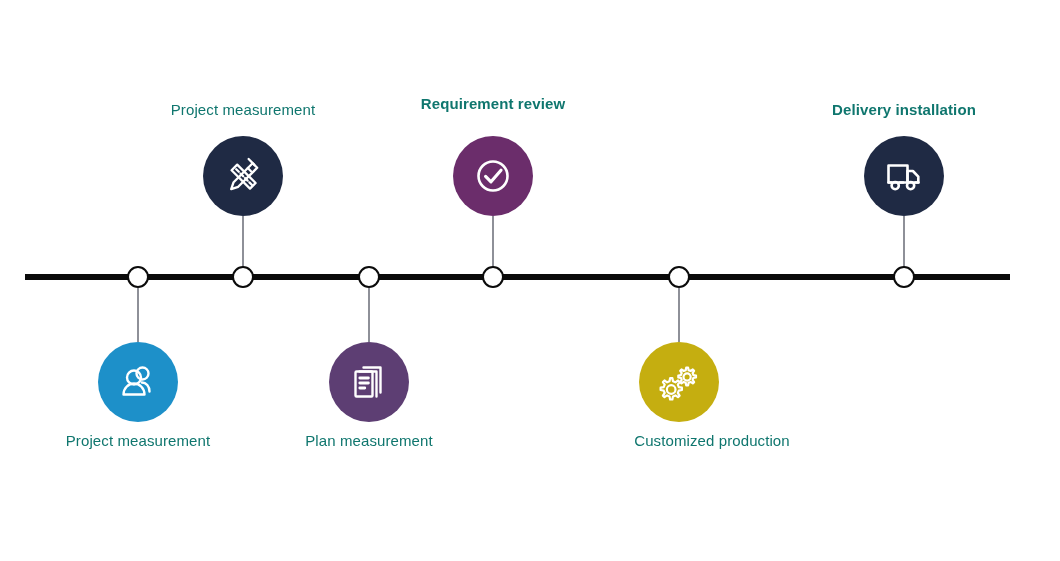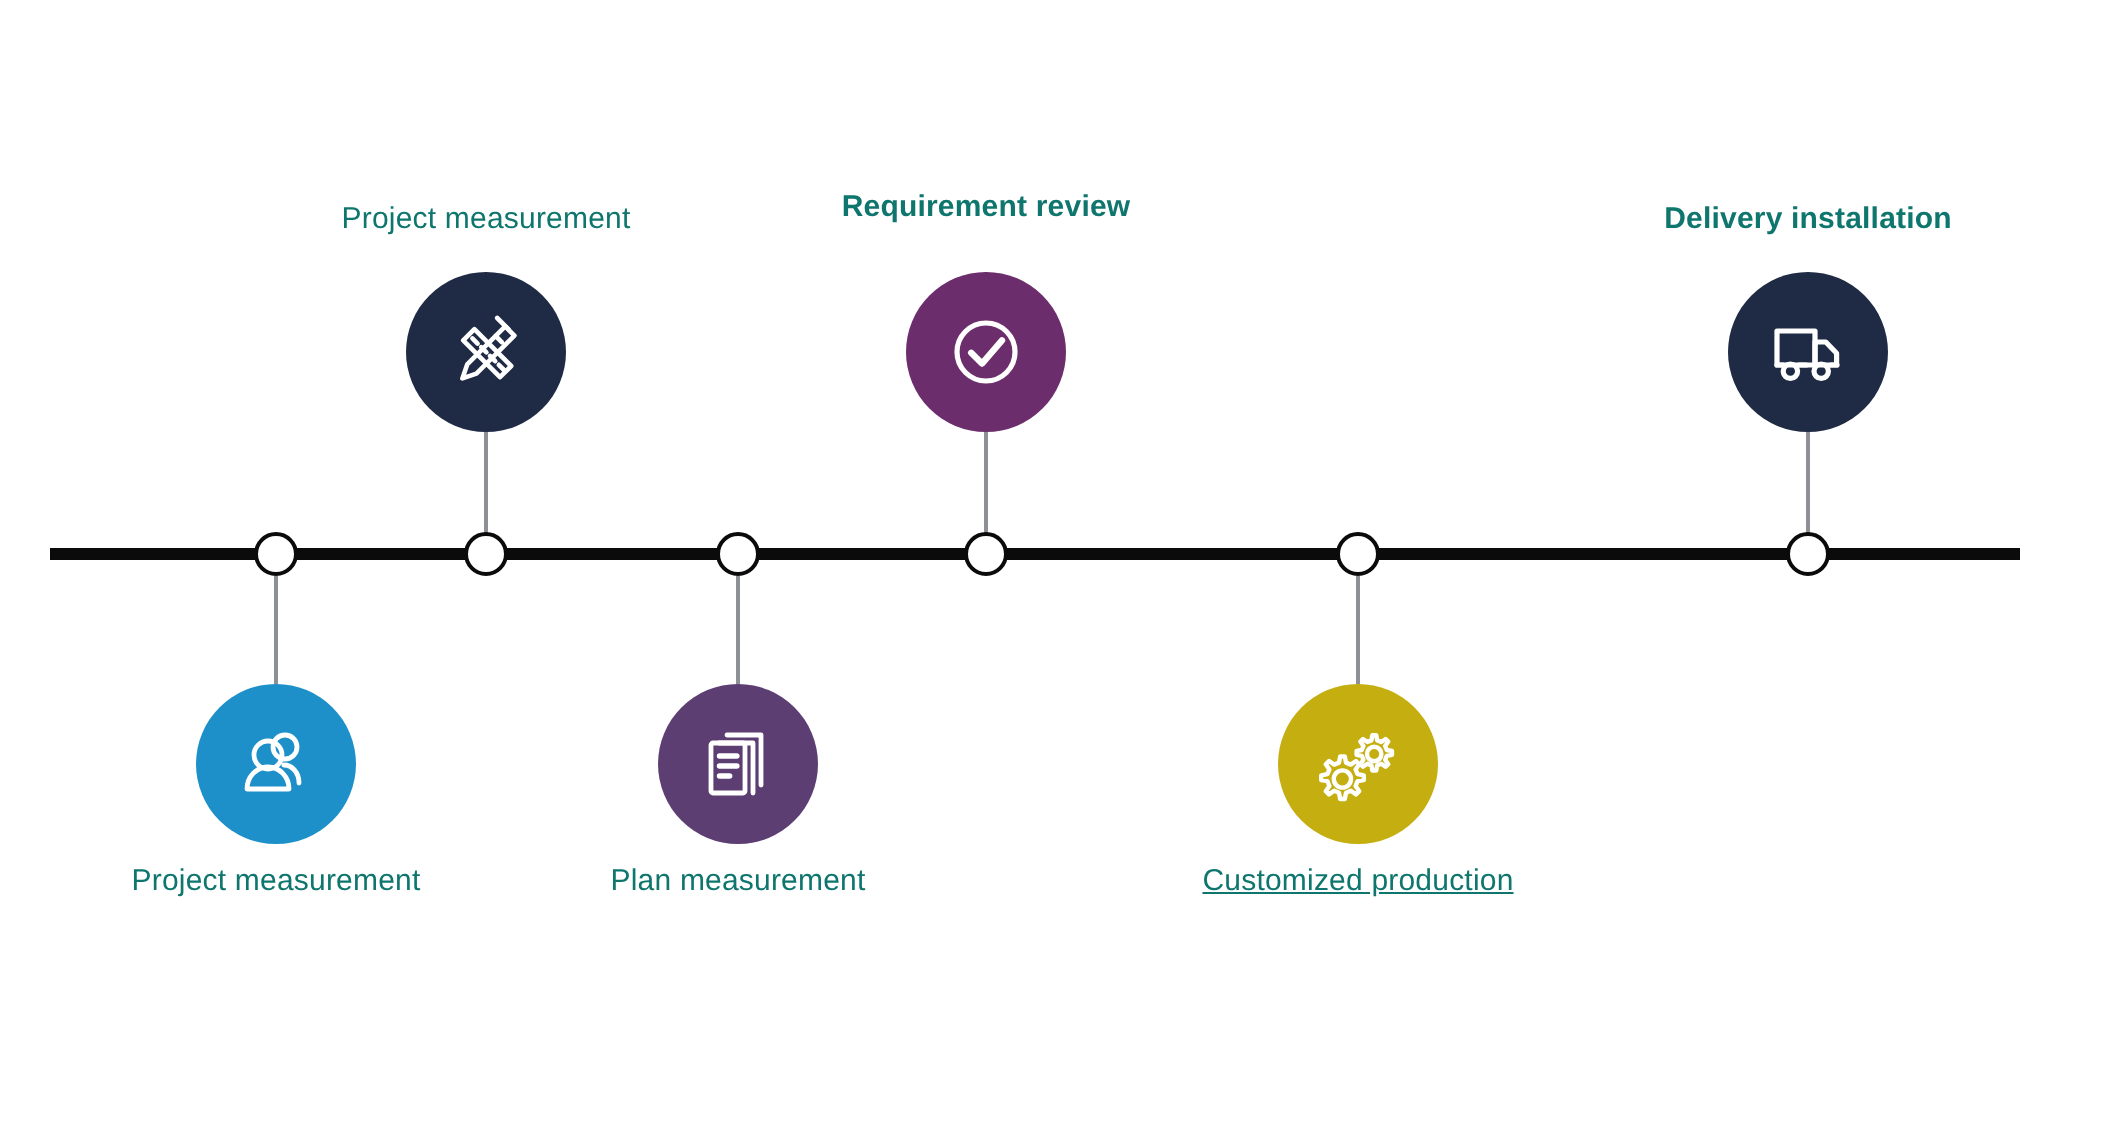--- a/index.html
+++ b/index.html
@@ -149,21 +149,21 @@
       <svg viewBox="0 0 44 44" fill="none" stroke="#ffffff" stroke-width="2.2" stroke-linecap="round" stroke-linejoin="round">
 
         <path d="M29.2 7.6l1.9.0 .5 2.6 2.0 .8 2.2-1.5 1.3 1.3-1.5 2.2 .8 2.0 2.6 .5v1.9l-2.6 .5-.8 2.0 1.5 2.2-1.3 1.3-2.2-1.5-2.0 .8-.5 2.6h-1.9l-.5-2.6-2.0-.8-2.2 1.5-1.3-1.3 1.5-2.2-.8-2.0-2.6-.5v-1.9l2.6-.5 .8-2.0-1.5-2.2 1.3-1.3 2.2 1.5 2.0-.8z"></path>
         <circle cx="30.1" cy="17.0" r="3.6"></circle>
 
         <path d="M13.1 18.2l2.3 .0 .6 3.1 2.4 1.0 2.6-1.8 1.6 1.6-1.8 2.6 1.0 2.4 3.1 .6v2.3l-3.1 .6-1.0 2.4 1.8 2.6-1.6 1.6-2.6-1.8-2.4 1.0-.6 3.1h-2.3l-.6-3.1-2.4-1.0-2.6 1.8-1.6-1.6 1.8-2.6-1.0-2.4-3.1-.6v-2.3l3.1-.6 1.0-2.4-1.8-2.6 1.6-1.6 2.6 1.8 2.4-1.0z"></path>
         <circle cx="14.2" cy="29.5" r="4.3"></circle>
       </svg>
     </span>
   </div>
-  <div class="caption" style="left:679px; top:432px;text-decoration:underline;">Customized production</div>
+  <div class="caption" style="left:712px; top:432px;">Customized production</div>
 
   <div class="node" style="left:904px;"></div>
   <div class="stem" style="left:904px; top:216px; height:52px;"></div>
   <div class="bubble" style="left:904px; top:136px; background:#1f2a44;">
     <span>
       <svg viewBox="0 0 44 44" fill="none" stroke="#ffffff" stroke-width="2.6" stroke-linecap="round" stroke-linejoin="round">
         <path d="M6.5 11.5h19v17h-19z"></path>
         <path d="M25.5 17.0h5.4l5.4 5.6v5.9h-10.8z"></path>
         <path d="M6.5 28.5h3.0M17.5 28.5h3.6M33.5 28.5h3.0"></path>
         <circle cx="13.2" cy="31.6" r="3.6"></circle>

